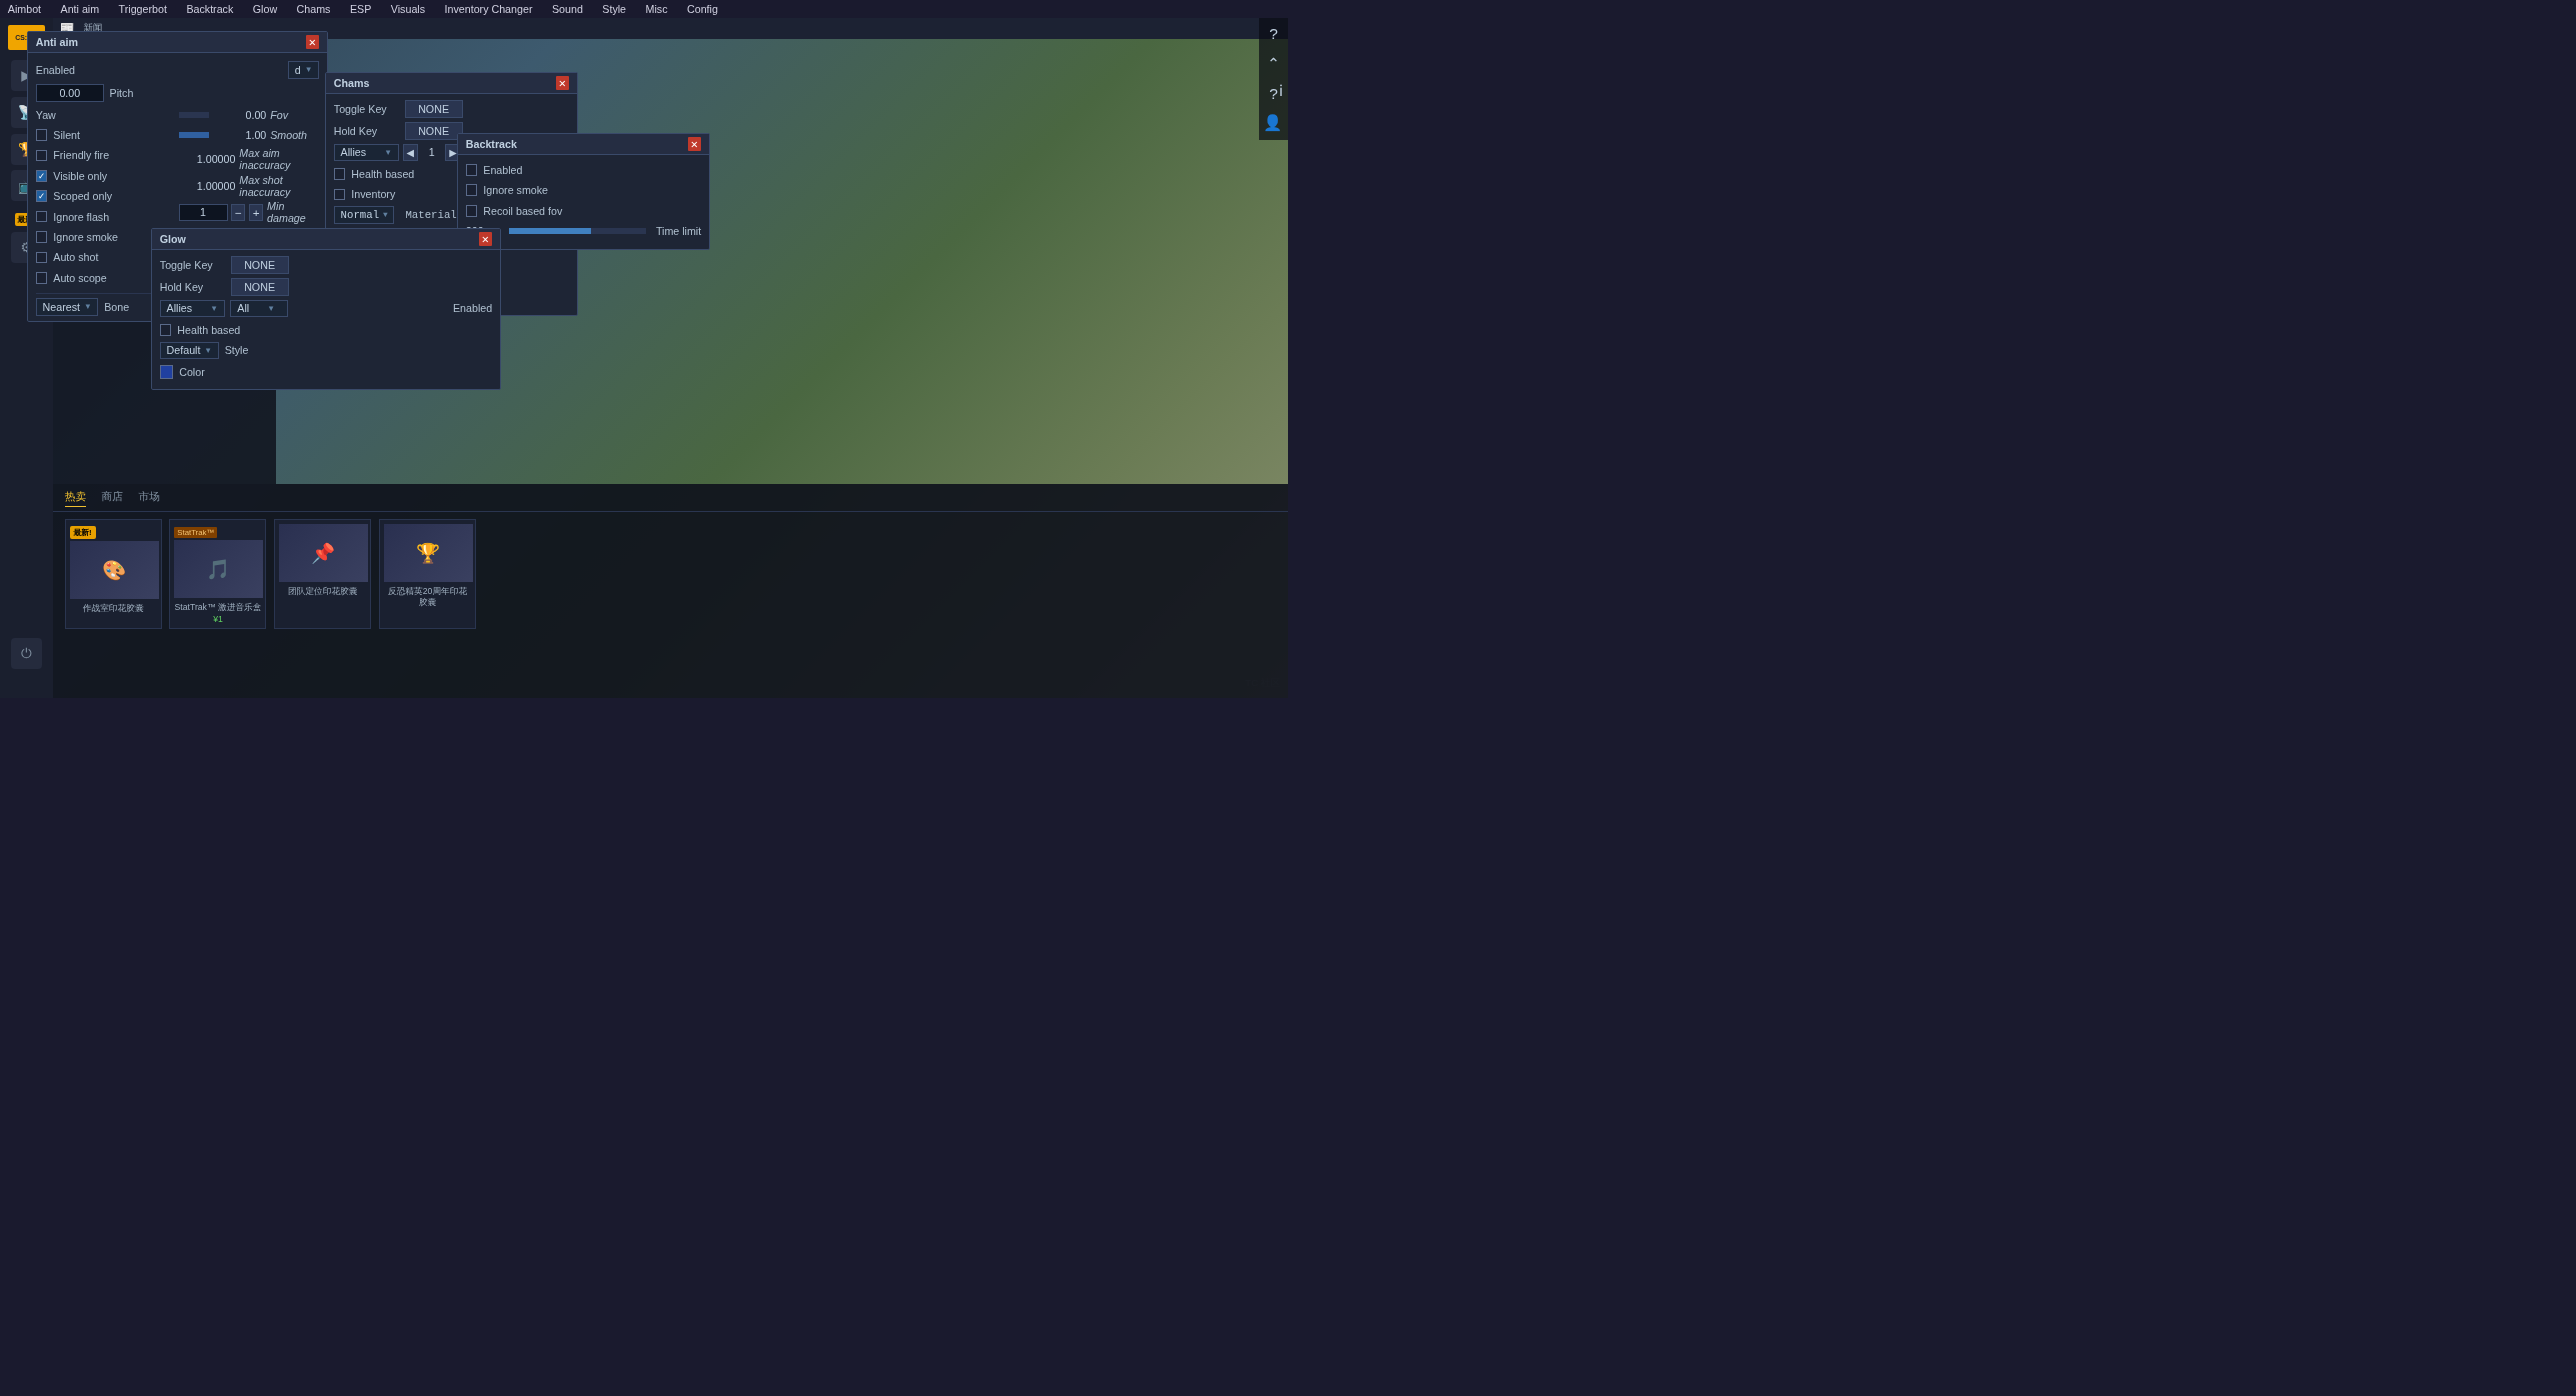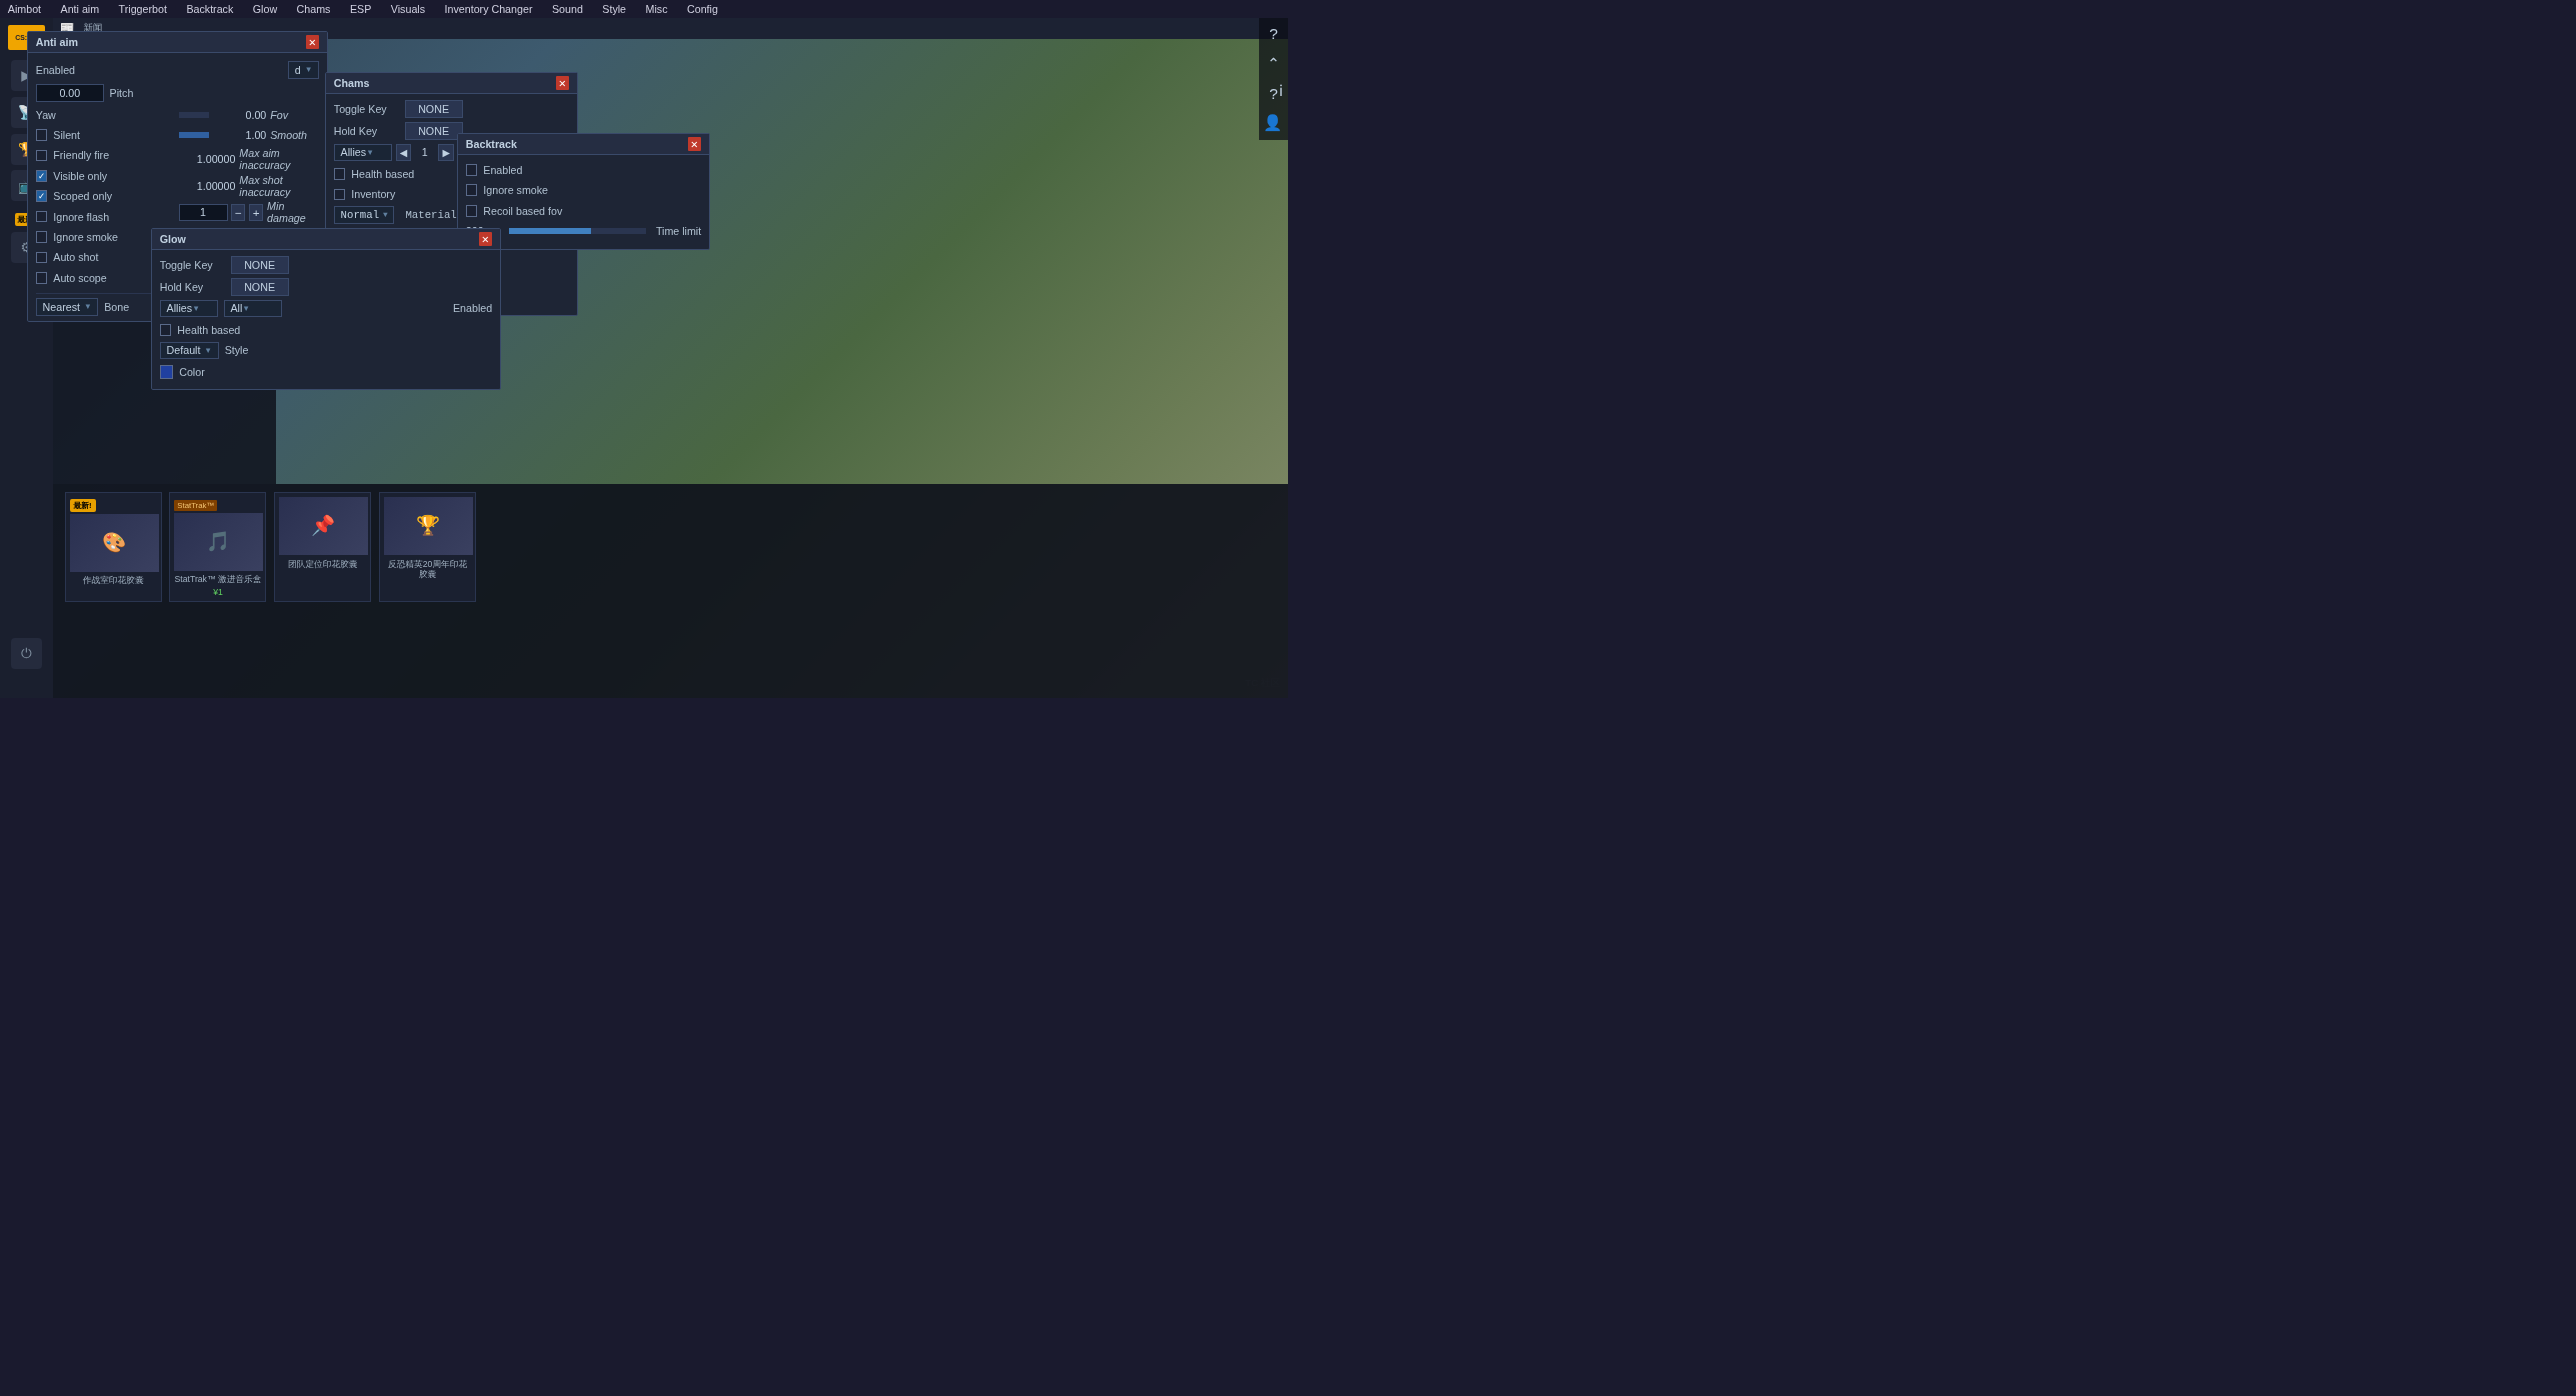--- a/index.html
+++ b/index.html
@@ -395,21 +395,21 @@
 
     .allies-dropdown {
       background: #1a2535;
       border: 1px solid #3a4a6a;
       color: #c0d0e0;
       font-size: 10.7px;
       padding: 1.9px 5.8px;
       min-width: 58px;
       display: flex;
       align-items: center;
-      gap: 0;
+      gap: 18px;
     }
 
     .nav-btn {
       background: #2a3550;
       border: 1px solid #3a4a6a;
       color: #c0d0e0;
       width: 15.5px;
       height: 17.5px;
       font-size: 9.7px;
       display: flex;
@@ -954,20 +954,25 @@
       <span class="material-label">Style</span>
     </div>
     <div class="row">
       <div class="color-swatch"></div>
       <span class="checkbox-label" style="margin-left:5.8px;">Color</span>
     </div>
   </div>
 </div>
 
 <div class="market-area">
+  <div class="market-tabs">
+    <span class="market-tab active">热卖</span>
+    <span class="market-tab">商店</span>
+    <span class="market-tab">市场</span>
+  </div>
   <div class="market-items">
     <div class="market-item">
       <div class="newest-badge">最新!</div>
       <div class="item-img">🎨</div>
       <div class="item-name">作战室印花胶囊</div>
     </div>
     <div class="market-item">
       <div class="stattrak-badge">StatTrak™</div>
       <div class="item-img">🎵</div>
       <div class="item-name">StatTrak™ 激进音乐盒</div>

